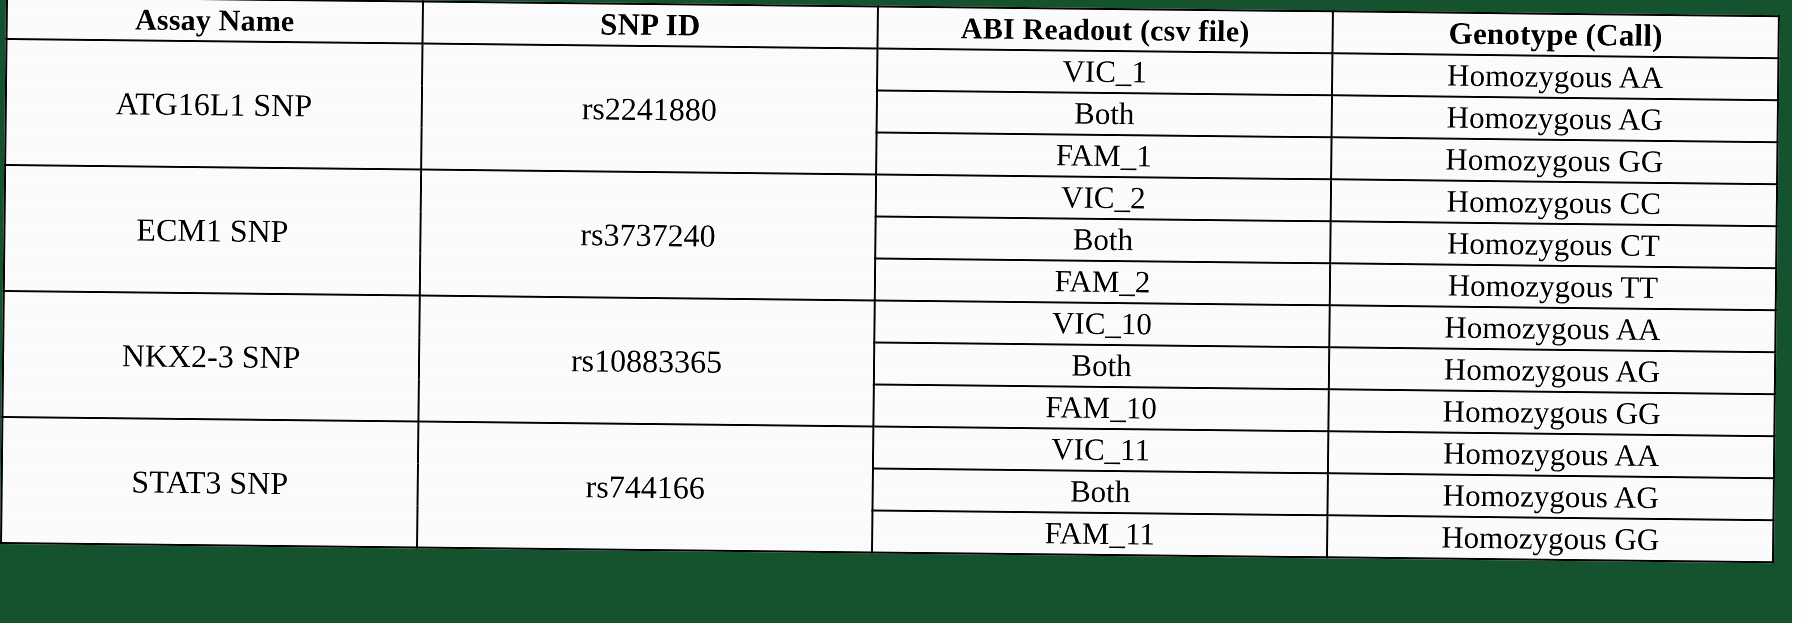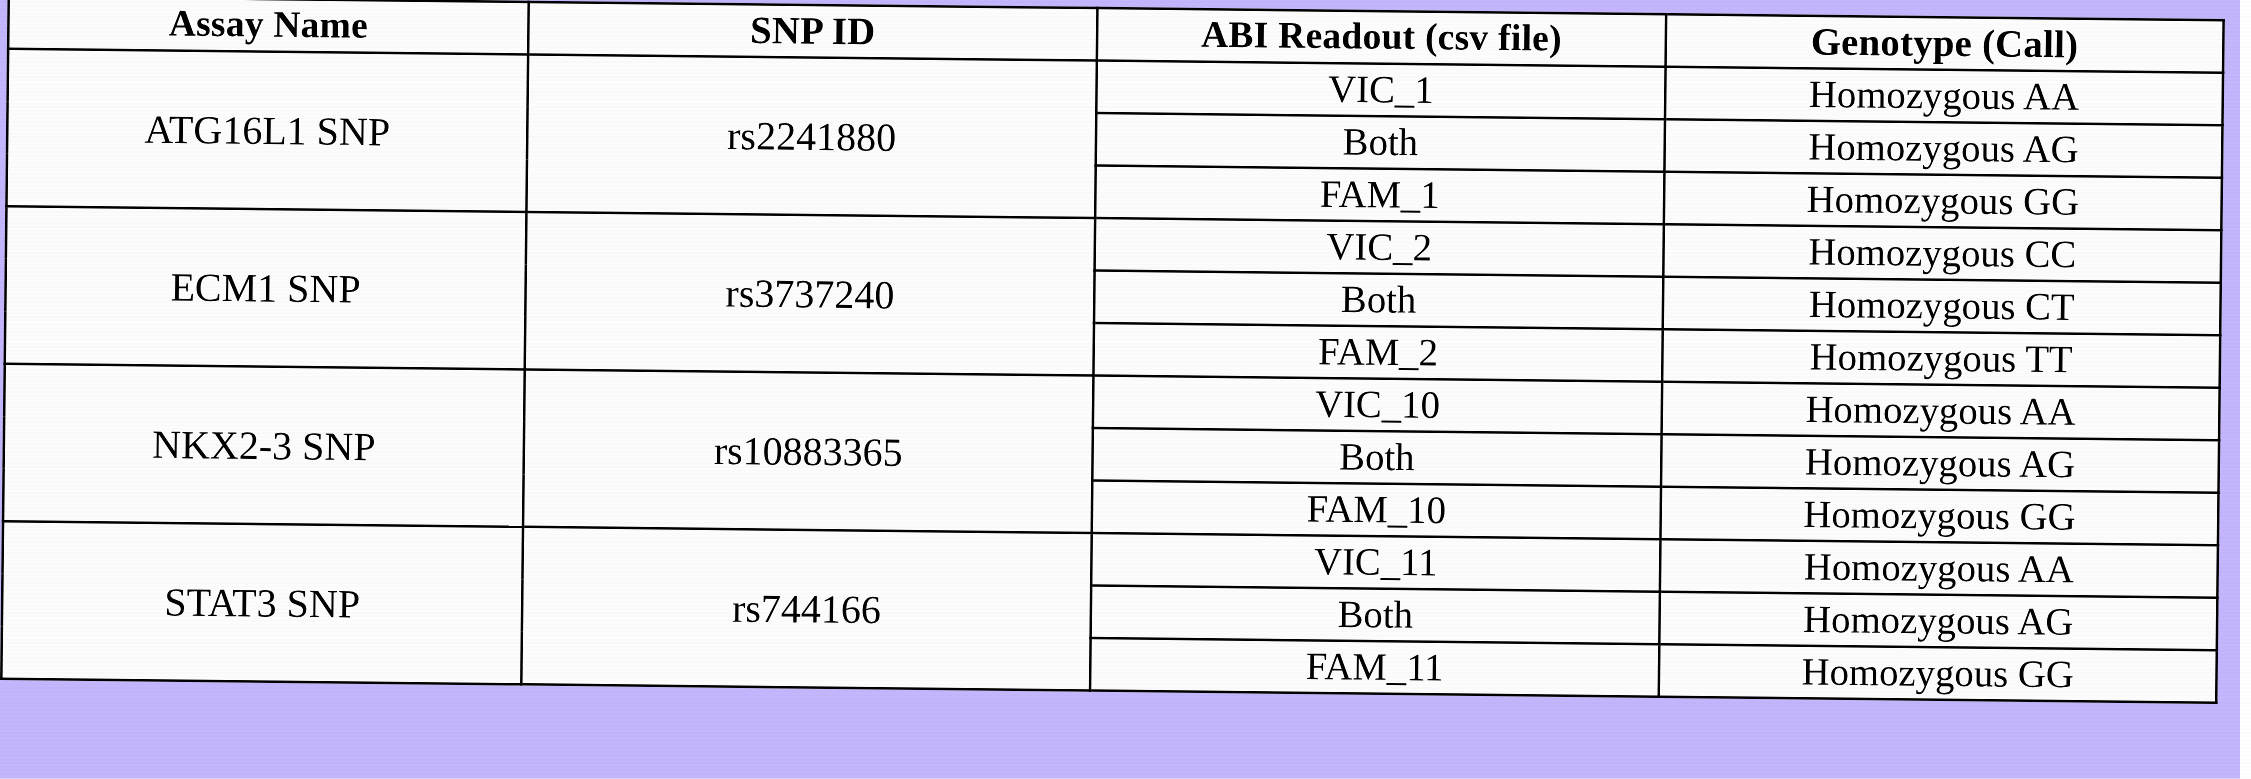--- a/index.html
+++ b/index.html
@@ -7,21 +7,21 @@
   body{
     width:1801px;height:623px;
     font-family:"Liberation Serif","DejaVu Serif",serif;
     color:#000;
     overflow:hidden;
     position:relative;
   }
   
   #scan{
     position:absolute;left:0;top:0;width:1792px;height:623px;
-    background:#c4b5fd;
+    background:#14532d;
   }
   #skew{
     position:absolute;
     left:6px; top:-4px;
     width:1780px; height:560px;
     transform: rotate(0.62deg);
     transform-origin: 0 0;
     filter: contrast(1.18) brightness(0.99);
   }
   table.snp{

